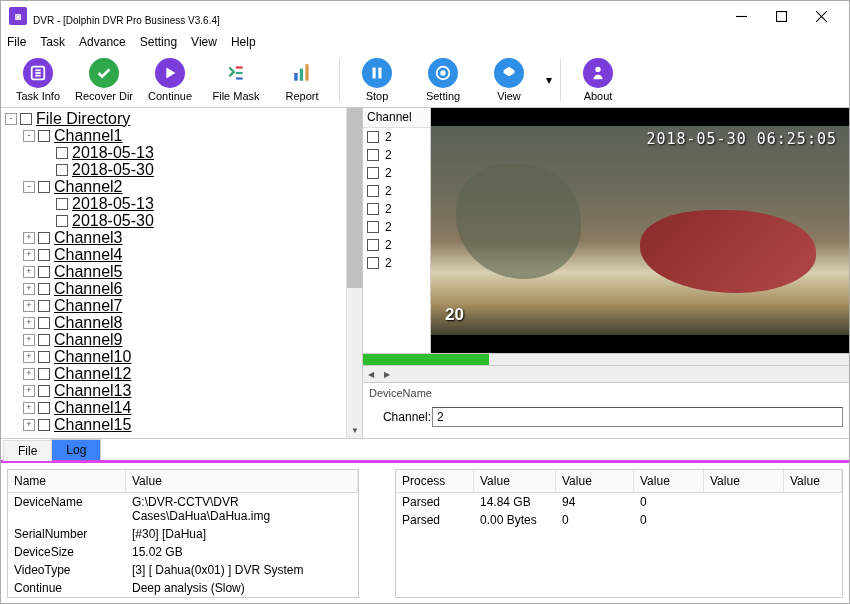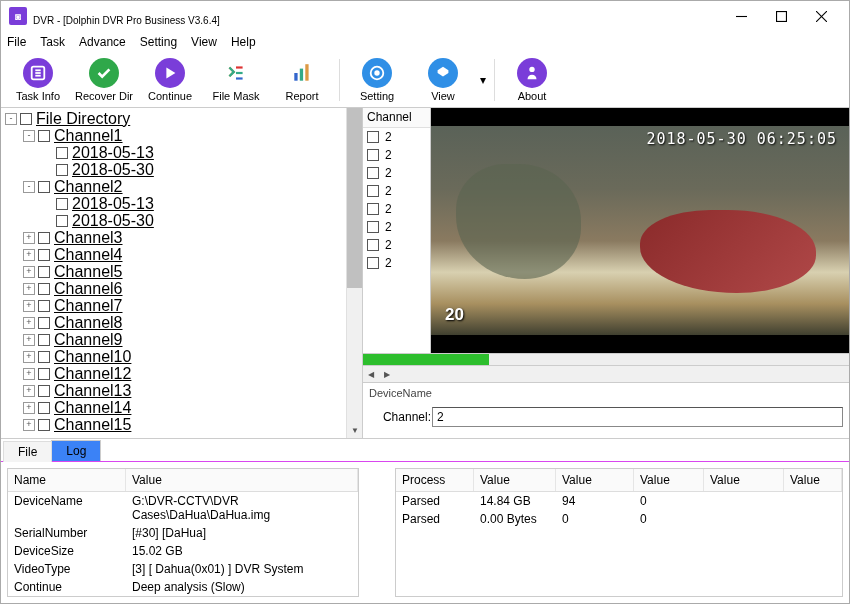--- a/index.html
+++ b/index.html
@@ -65,21 +65,21 @@
 
 .hscroll { height:17px; border-top:1px solid #ccc; display:flex; align-items:center; background:#f0f0f0; }
 .hscroll .arr { width:16px; height:16px; display:flex;align-items:center;justify-content:center;font-size:8px;color:#555; }
 
 
 .bottom { height: 164px; display:flex; flex-direction:column; }
 .tab-strip { height:22px; display:flex; align-items:flex-end; padding-left:2px; }
 .tab { padding:3px 14px; border:1px solid #ccc; border-bottom:none; background:#fff; margin-right:-1px;}
 .tab.active { background:#3b82f6; }
 .tab:not(.active){ background:#f4f4f4; border-color:#ddd; position:relative; top:1px;}
-.tables { flex:1; display:flex; border-top:1px solid #d946ef; }
+.tables { flex:1; display:flex; border-top:3px solid #d946ef; }
 .tbl { border:1px solid #ccc; margin:6px; }
 .tbl-left { flex:0 0 352px; }
 .tbl-right { flex:1;margin-left:30px; }
 .tbl-hdr { display:flex; border-bottom:1px solid #ddd; background:#fafafa; }
 .tbl-hdr .cell { padding:4px 6px; border-right:1px solid #e5e5e5; font-weight:400; }
 .tbl-body .row { display:flex; }
 .tbl-body .cell { padding:2px 6px; }
 .tbl-left .c0{width:118px}.tbl-left .c1{flex:1}
 .tbl-right .c0{width:78px}.tbl-right .c1{width:82px}.tbl-right .c2{width:78px}.tbl-right .c3{width:70px}.tbl-right .c4{width:80px}.tbl-right .c5{flex:1}
 </style>
@@ -163,20 +163,29 @@
           <rect x="8" y="6" width="3" height="11" fill="#3a8"></rect>
           <rect x="13" y="2" width="3" height="15" fill="#d94"></rect>
         </svg>
       </div>
       <div class="lbl">Report</div>
     </div>
     <div class="sep"></div>
     <div class="tool-btn">
       <div class="ico" style="background: rgb(47, 143, 230);">
         <svg width="18" height="18" viewBox="0 0 20 20">
+          <rect x="5" y="4" width="3.5" height="12" fill="#fff"></rect>
+          <rect x="11.5" y="4" width="3.5" height="12" fill="#fff"></rect>
+        </svg>
+      </div>
+      <div class="lbl">Stop</div>
+    </div>
+    <div class="tool-btn">
+      <div class="ico" style="background: rgb(47, 143, 230);">
+        <svg width="18" height="18" viewBox="0 0 20 20">
           <circle cx="10" cy="10" r="7" fill="none" stroke="#fff" stroke-width="2"></circle>
           <circle cx="10" cy="10" r="3" fill="#fff"></circle>
         </svg>
       </div>
       <div class="lbl">Setting</div>
     </div>
     <div class="tool-btn">
       <div class="ico" style="background: rgb(47, 143, 230);">
         <svg width="18" height="18" viewBox="0 0 20 20">
           <path d="M10 3l-6 4v3l6 4 6-4V7z" fill="#fff"></path>

